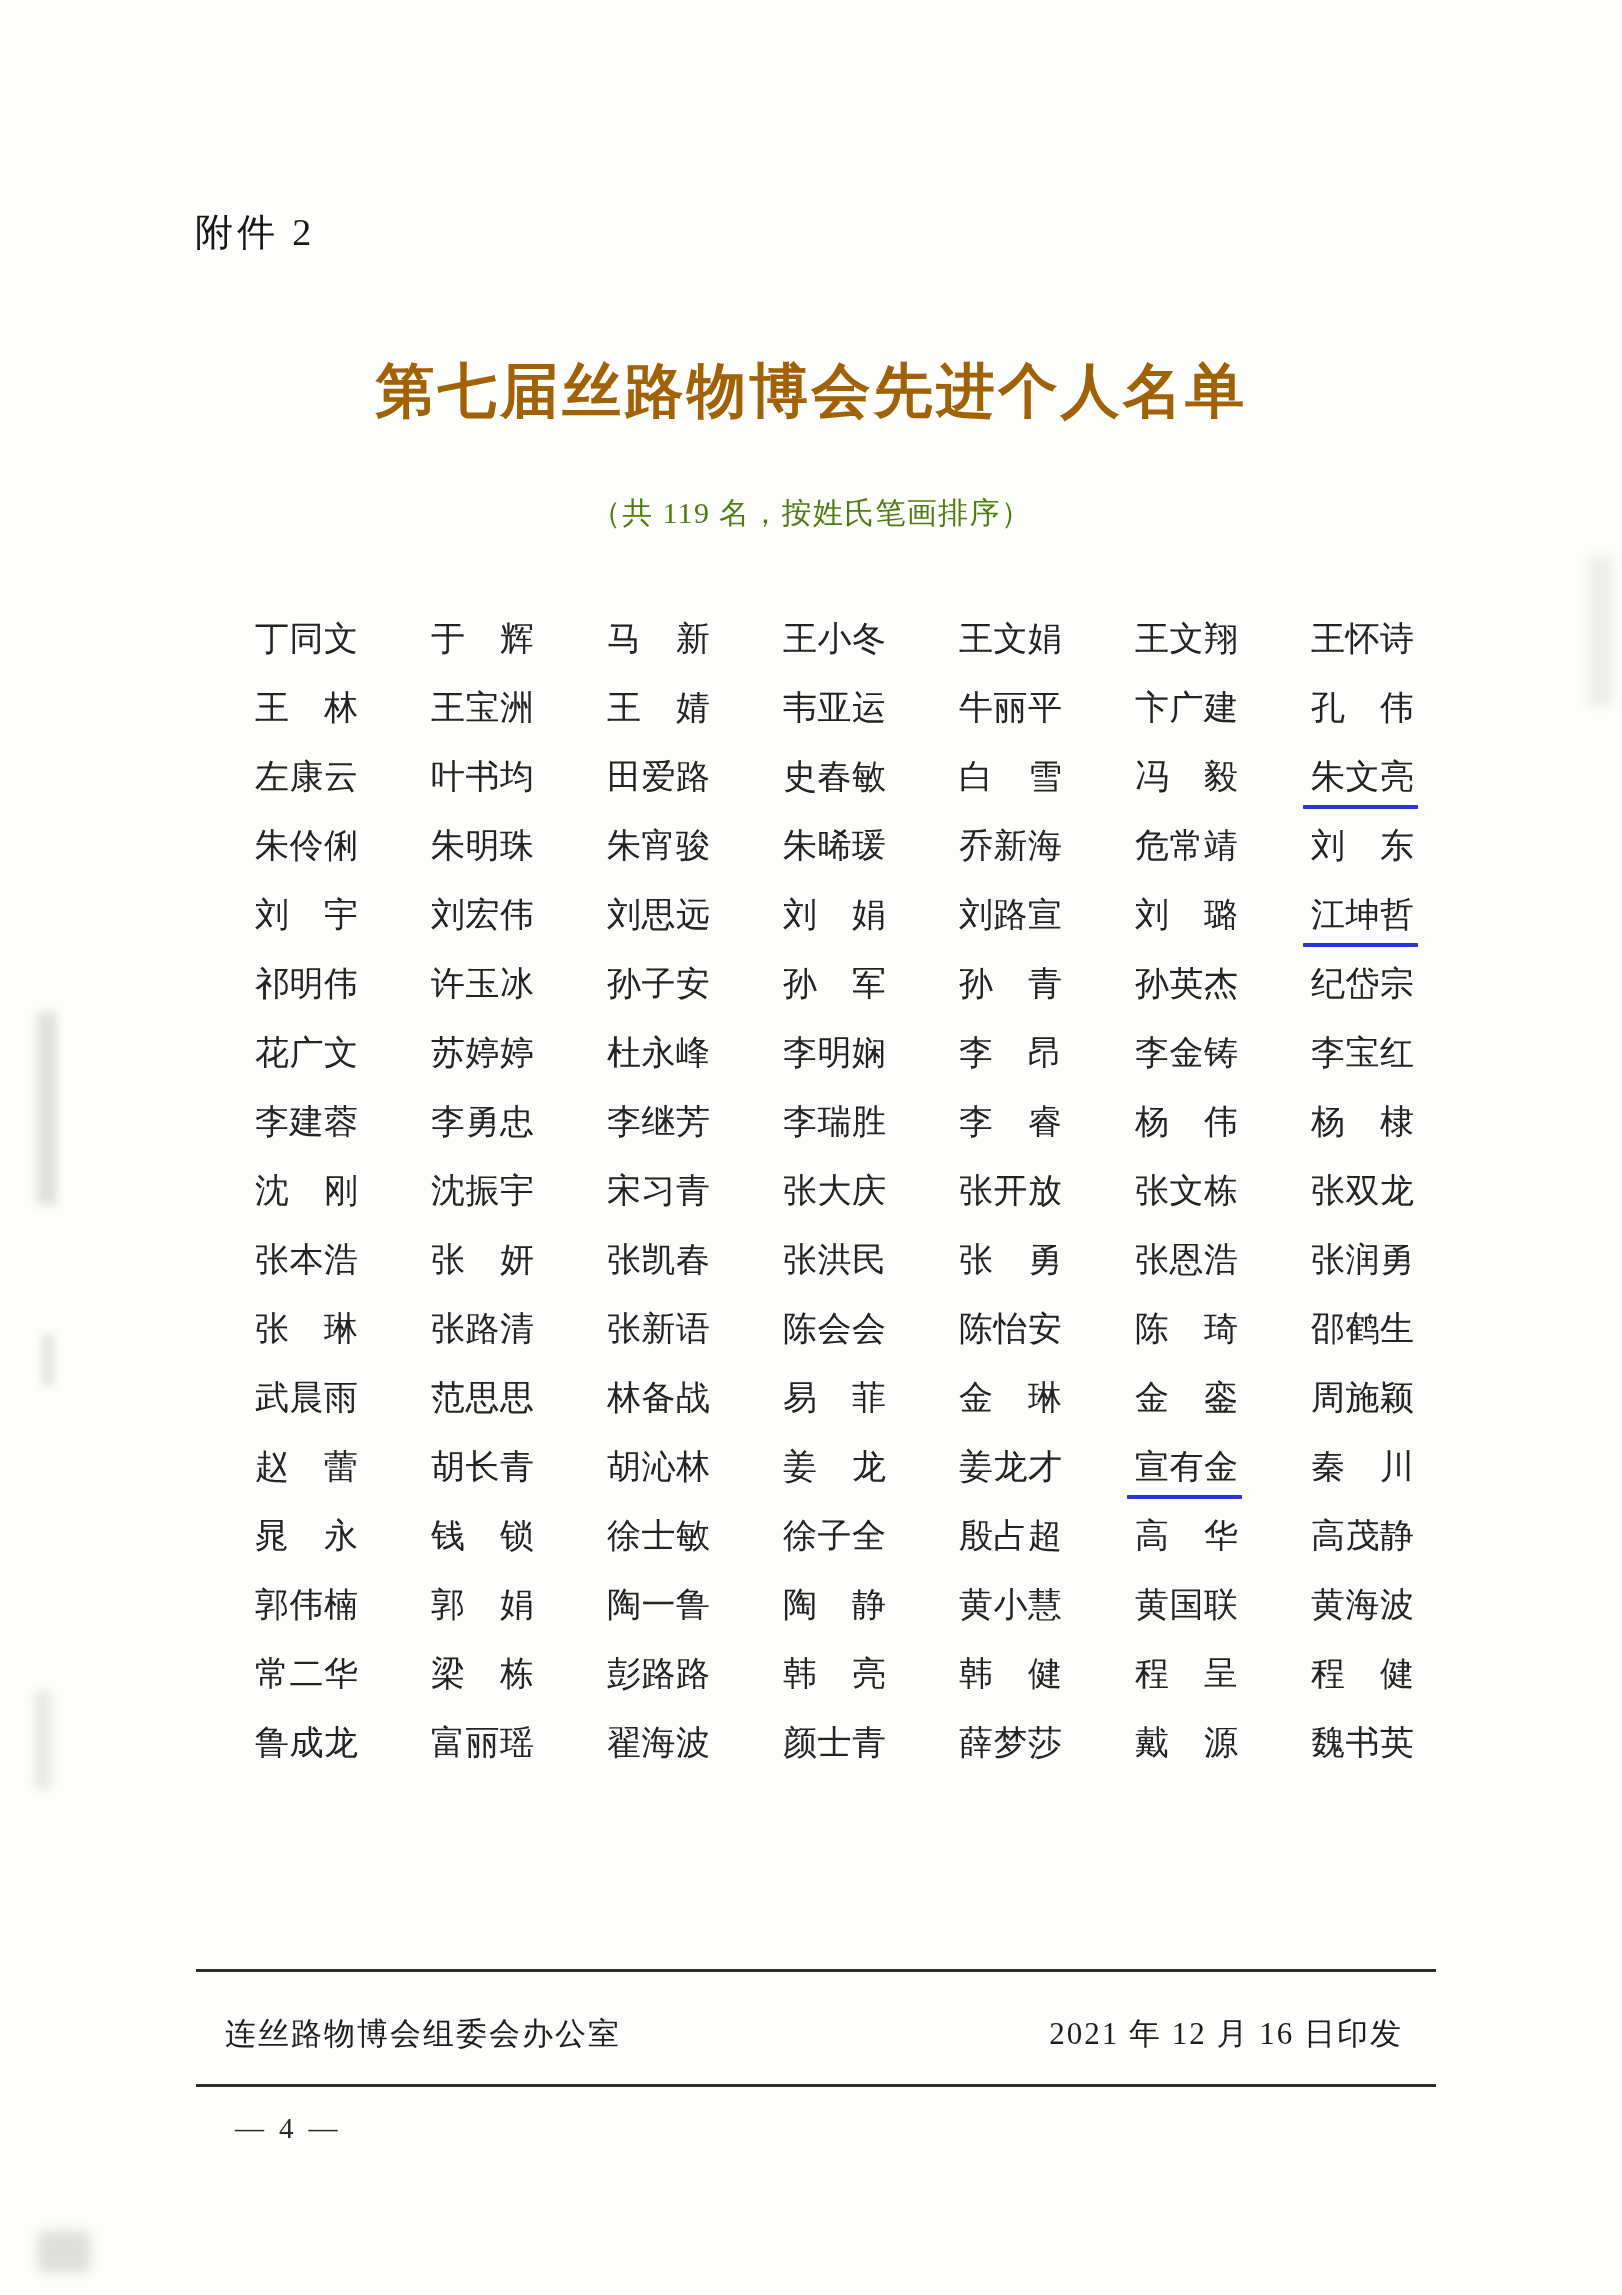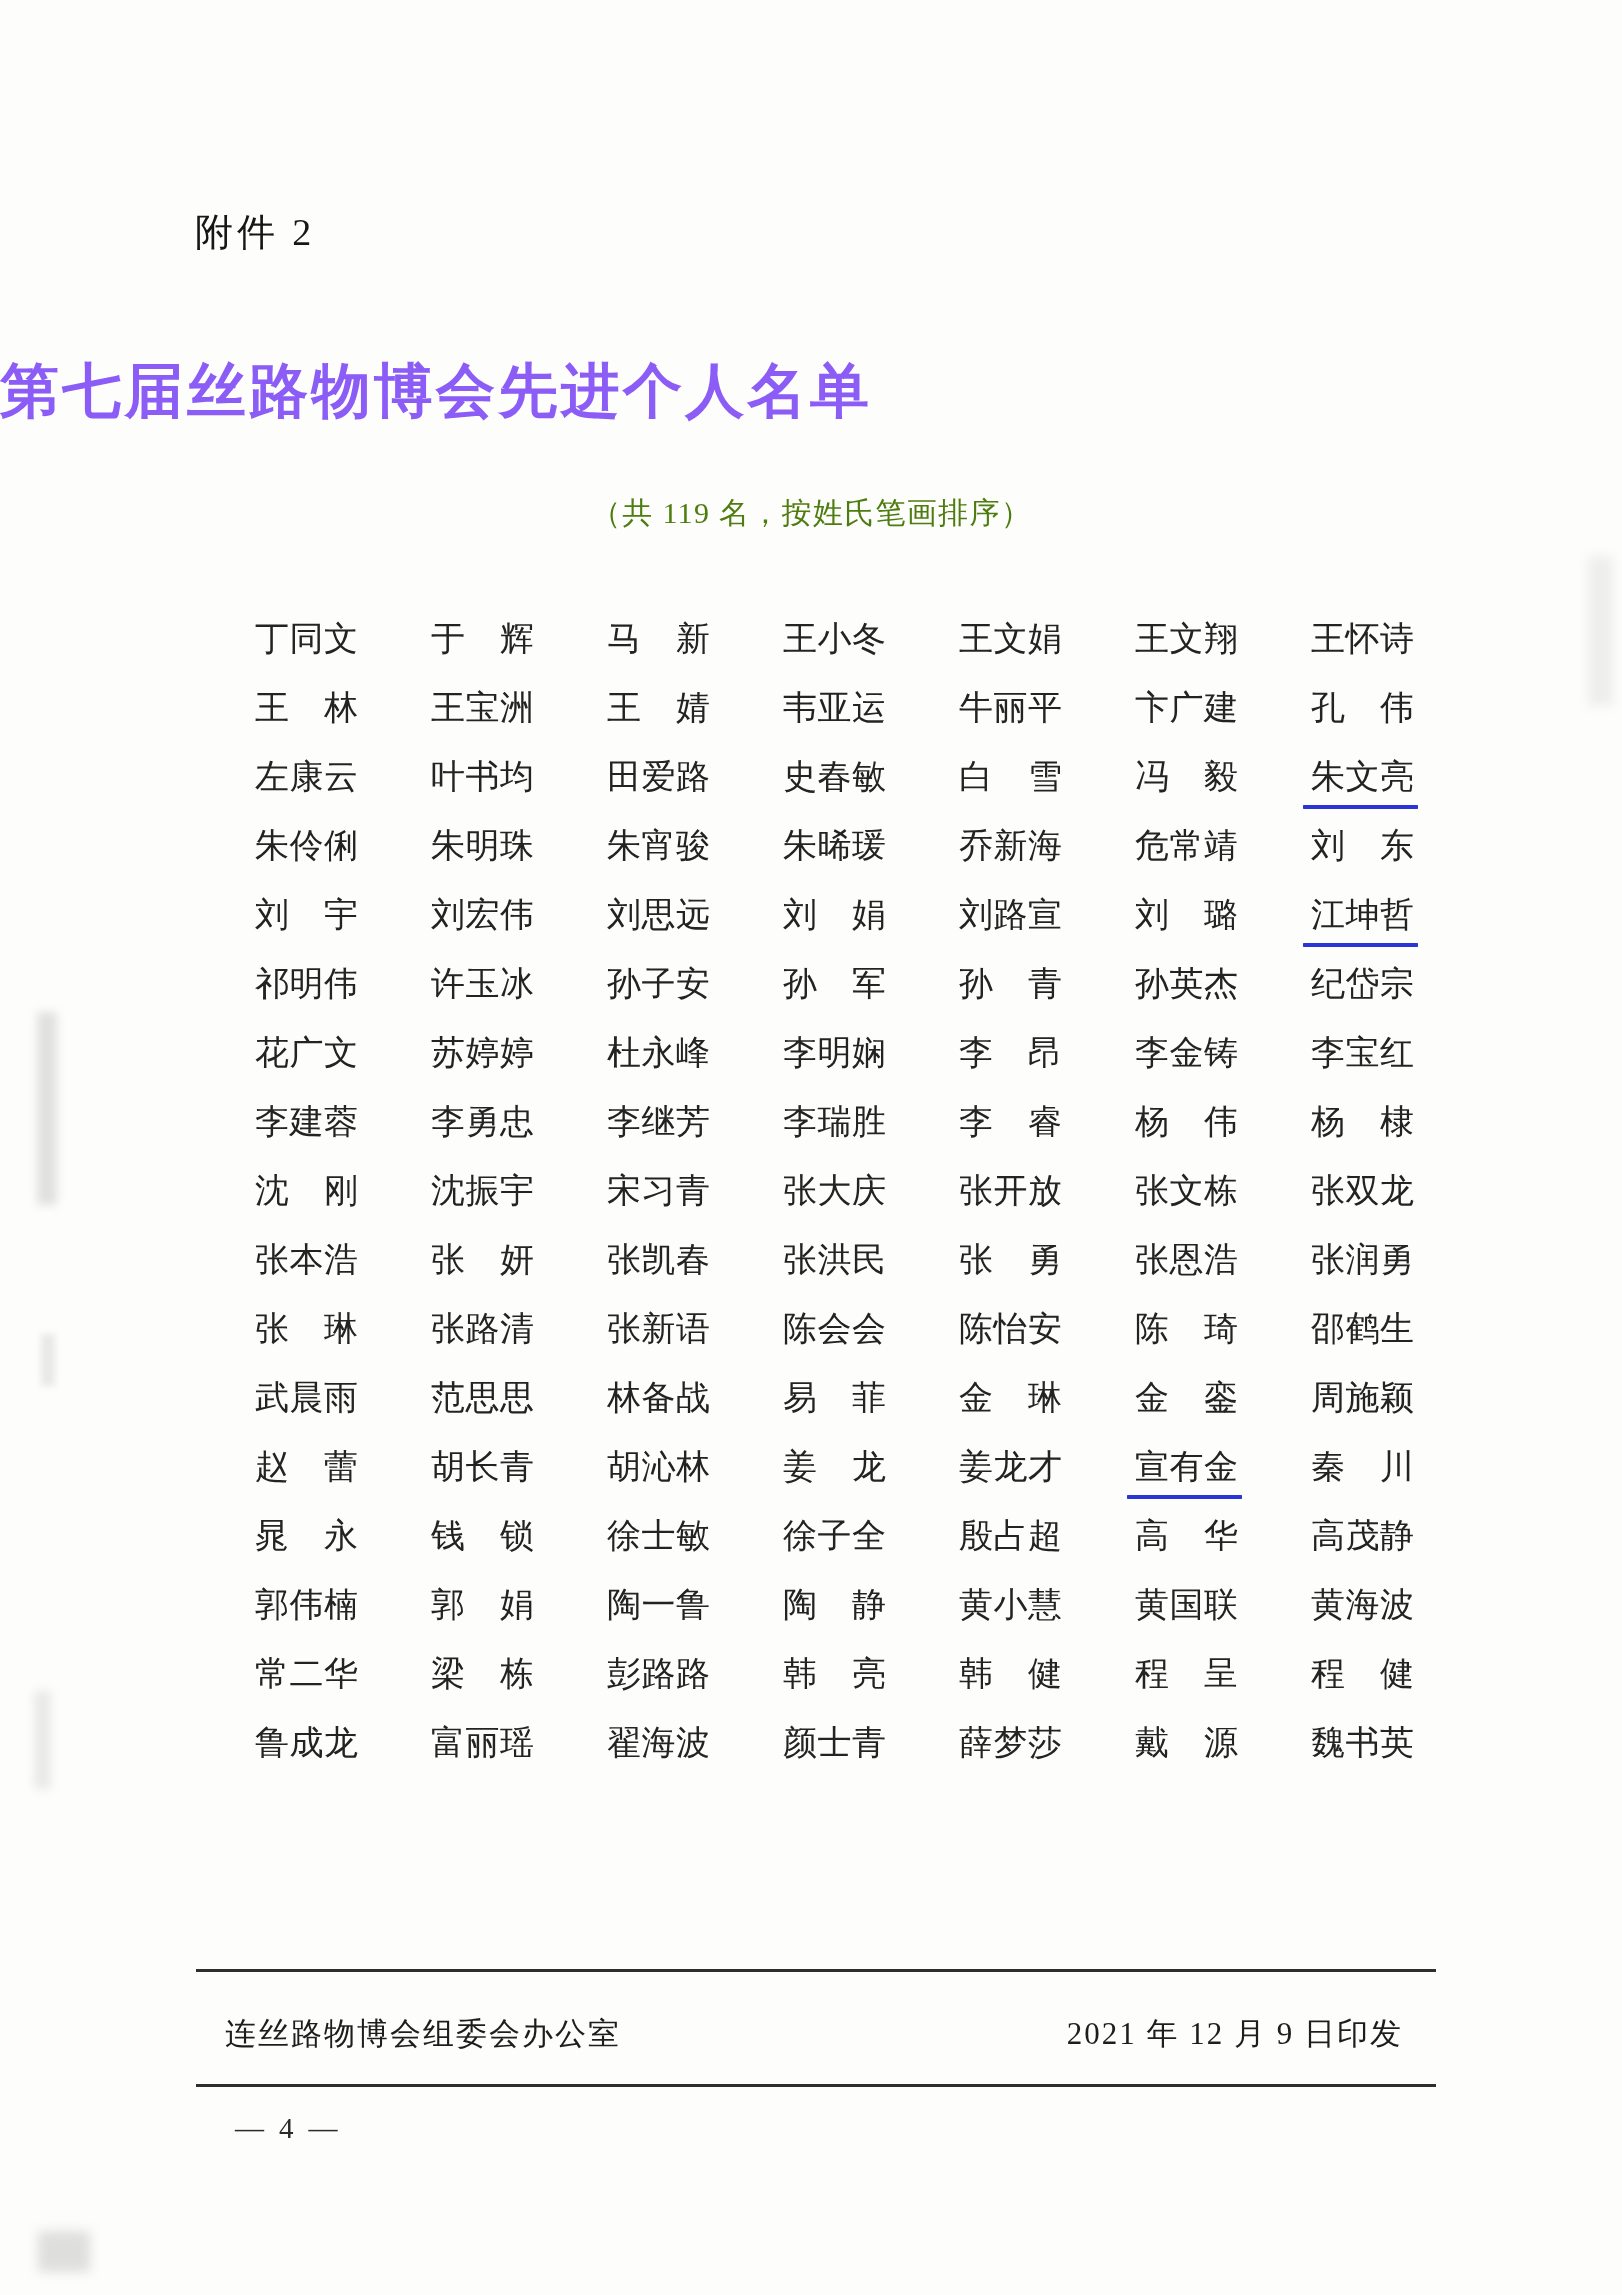--- a/index.html
+++ b/index.html
@@ -11,22 +11,22 @@
     font-family:"Liberation Serif", serif;
     color:#1f1f1f;
     overflow:hidden;
   }
   .attachment-label {
     position:absolute; left:195px; top:207px;
     font-size:38px; letter-spacing:3.9px; color:#161616;
   }
   .doc-title {
     position:absolute; left:0; top:352px; width:100%;
-    font-size:59px; font-weight:700;
-    letter-spacing:3.3px; color:#8b5cf6;
+    text-align:center; font-size:59px; font-weight:700;
+    letter-spacing:3.3px; color:#a16207;
   }
   .doc-subtitle {
     position:absolute; left:0; top:493px; width:100%;
     text-align:center; font-size:30px; letter-spacing:1.3px; color:#4d7c0f;
   }
   .names-grid {
     position:absolute; left:255px; top:605px; width:1159px;
   }
   .name-row {
     display:flex; justify-content:space-between;
@@ -668,21 +668,21 @@
           <span>魏</span>
           <span>书</span>
           <span>英</span>
         </div>
       </div>
     </div>
 
   <div class="footer-rule top"></div>
   <div class="footer-line">
     <span>连丝路物博会组委会办公室</span>
-    <span>2021 年 12 月 9 日印发</span>
+    <span>2021 年 12 月 16 日印发</span>
   </div>
   <div class="footer-rule bottom"></div>
 
   <div class="page-number">— 4 —</div>
 
   <div class="artifact a1"></div>
   <div class="artifact a2"></div>
   <div class="artifact a3"></div>
   <div class="artifact a4"></div>
   <div class="artifact a5"></div>

